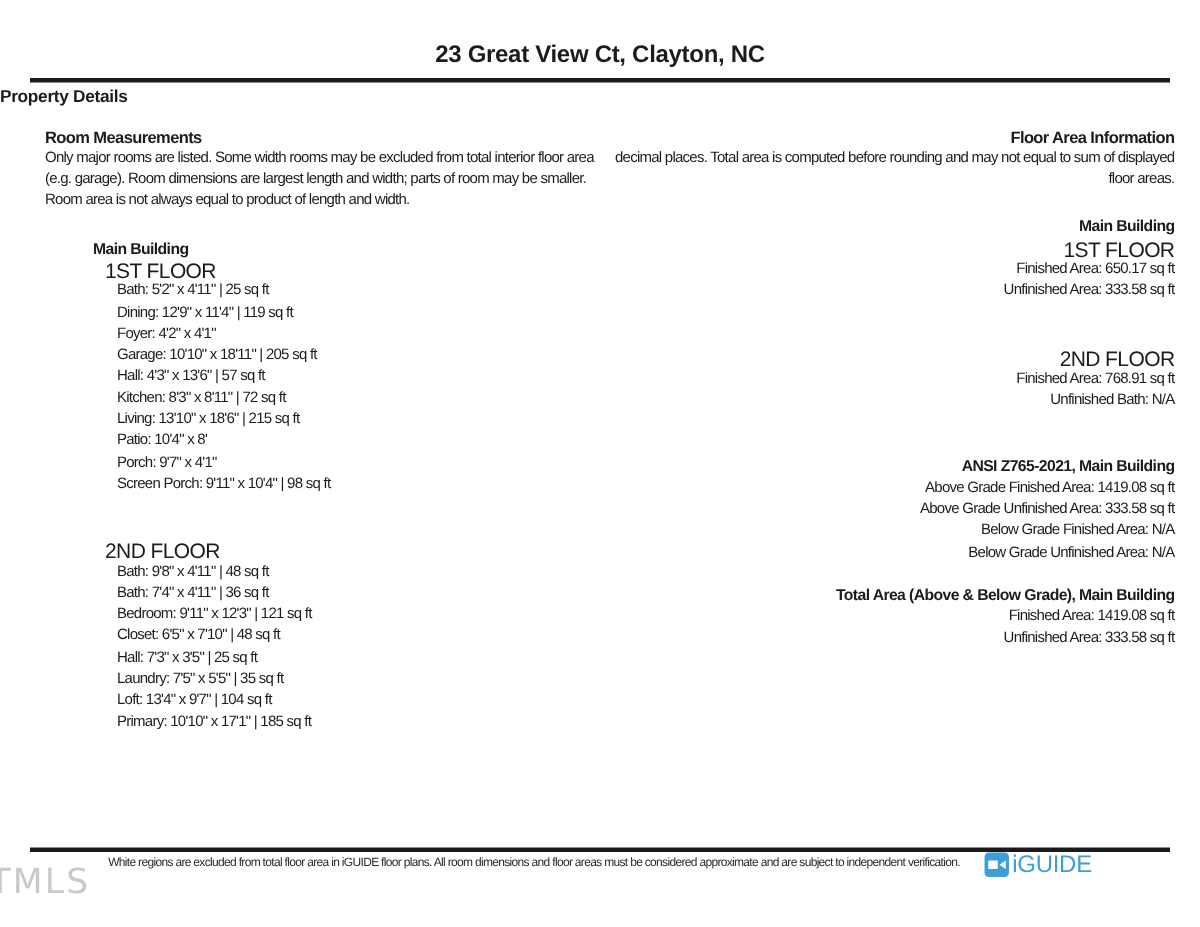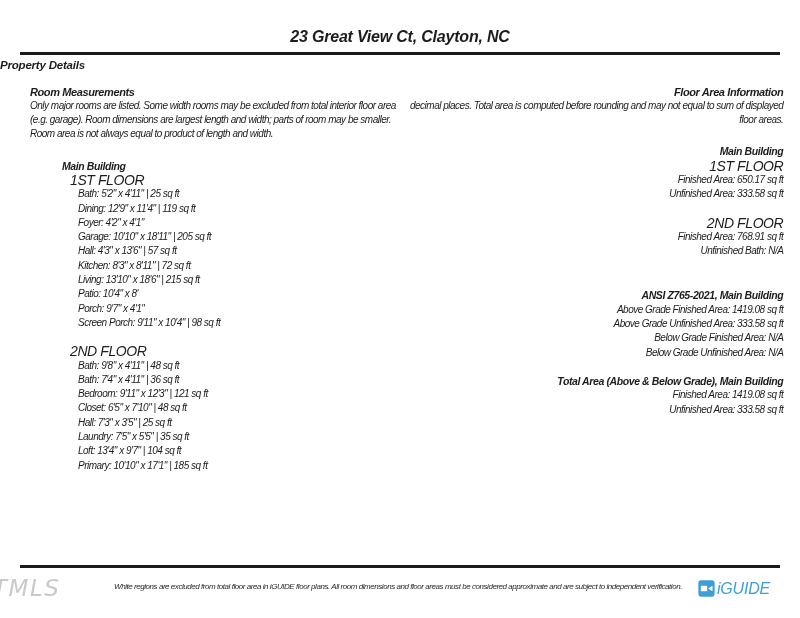--- a/index.html
+++ b/index.html
@@ -5,21 +5,21 @@
   * { box-sizing: border-box; }
   html, body { margin: 0; padding: 0; }
   body {
     width: 800px; height: 618px;
     background: #ffffff;
     font-family: "Liberation Sans", sans-serif;
     color: #1c1c1c;
     overflow: hidden;
     position: relative;
   }
-  .page { width: 800px; height: 618px; position: relative; background: #fff; font-style: italic; }
+  .page { width: 800px; height: 618px; position: relative; background: #fff; }
 
   
   .page-header h1 {
     margin: 0; padding-top: 28px;
     font-size: 16px; line-height: 18px;
     font-weight: bold; text-align: center;
     letter-spacing: -0.2px;
   }
   .rule {
     height: 2.5px; background: #1a1a1a;
@@ -54,42 +54,42 @@
     letter-spacing: -0.5px;
     white-space: nowrap;
   }
   .building-name {
     margin-left: 32px;
     font-size: 10.5px; line-height: 14.3px;
     font-weight: bold; letter-spacing: -0.4px;
     white-space: nowrap;
   }
   .floor-block { padding-left: 40px; }
-  .floor-block + .floor-block { margin-top: 14px; }
+  .floor-block + .floor-block { margin-top: 30px; }
   .floor-name {
     font-size: 14px; line-height: 14.3px;
     letter-spacing: -0.4px; white-space: nowrap;
   }
   ul.line-list { list-style: none; margin: 0; padding: 0 0 0 8px; }
 
   .subsection { margin-top: 14px; }
   .subsection.gap-large { margin-top: 30px; }
   .subsection-heading {
     margin-left: 32px;
     font-size: 10.5px; line-height: 14.3px;
     font-weight: bold; letter-spacing: -0.4px;
     white-space: nowrap;
   }
   .subsection ul.line-list { padding-left: 40px; }
 
   
   .page-footer { position: absolute; left: 0; right: 0; top: 565px; }
   .footer-row {
-    display: flex; justify-content: flex-end; align-items: flex-start;
-    padding: 12px 30px 0 30px;
+    display: flex; justify-content: center; align-items: flex-start;
+    padding: 0 30px 0 30px;
     gap: 16px;
   }
   .disclaimer {
     margin: 2px 0 0;
     font-size: 8px; line-height: 10px;
     letter-spacing: -0.45px;
     color: #2a2a2a;
     white-space: nowrap;
   }
   .iguide-logo { display: flex; align-items: center; gap: 2px; margin-top: 0; }

